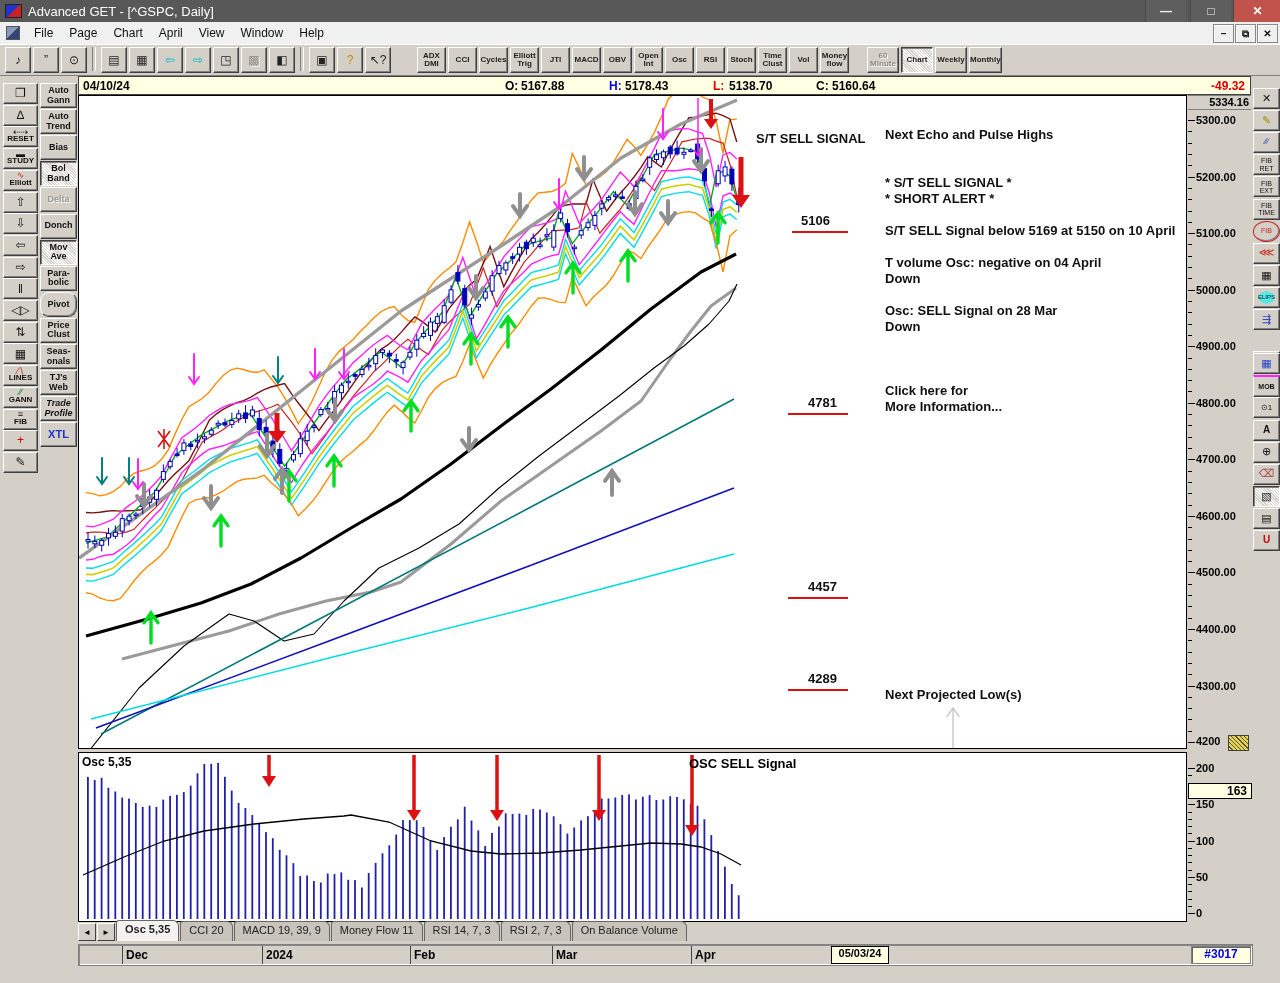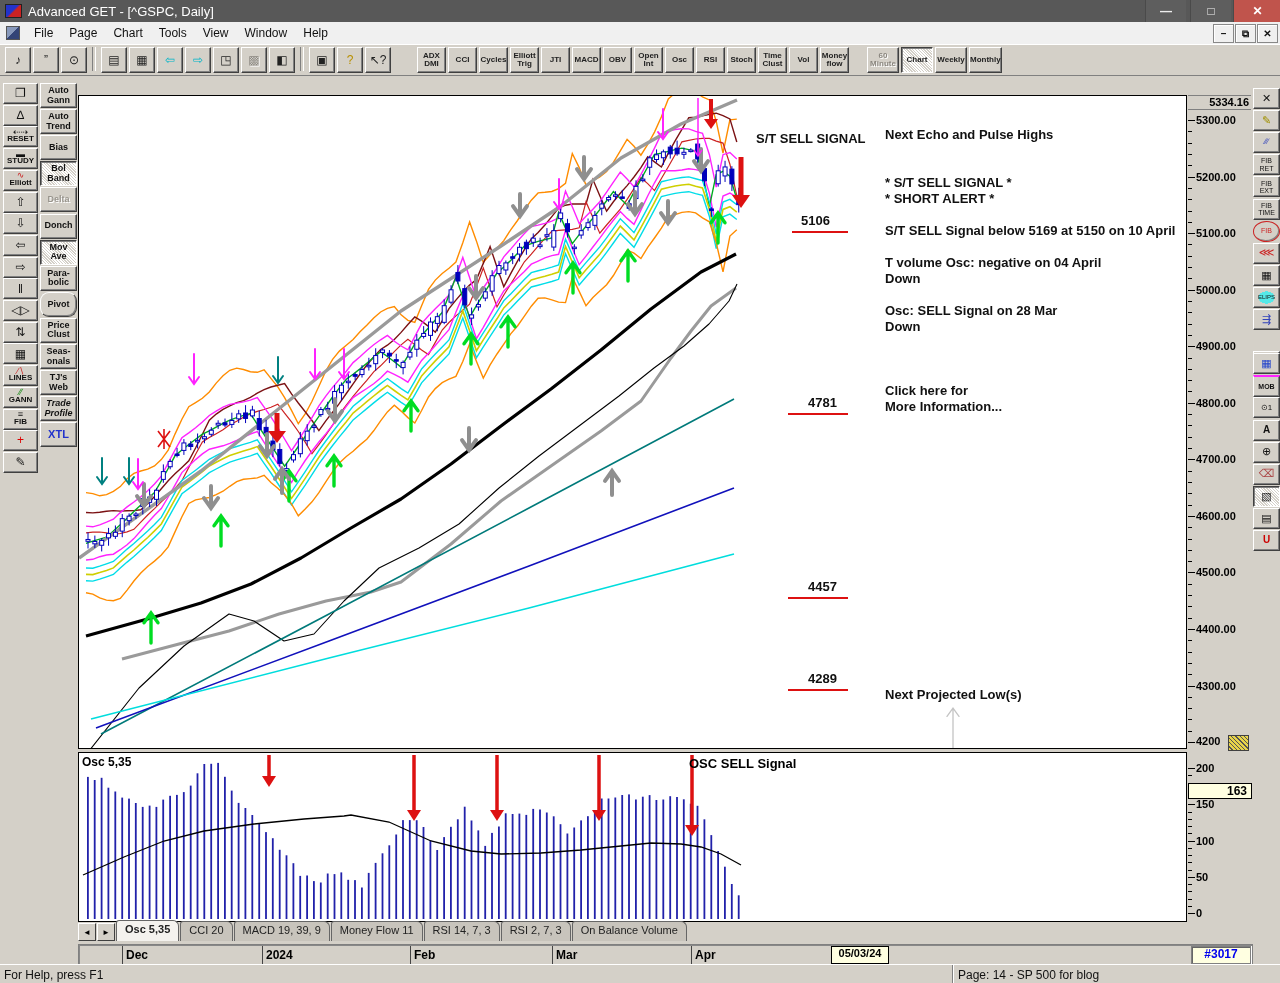--- a/index.html
+++ b/index.html
@@ -66,21 +66,21 @@
       <div class="wbtn" style="left: 1190px; width: 40px;">□</div>
       <div class="wbtn" style="left: 1233px; width: 47px; background: rgb(192, 84, 76); color: rgb(255, 255, 255);">✕</div>
     </div>
 
   <div class="abs menubar">
     <span class="childico"></span>
     <span id="menuItems" style="display:flex;">
         <span class="menuitem">File</span>
         <span class="menuitem">Page</span>
         <span class="menuitem">Chart</span>
-        <span class="menuitem">Tools</span>
+        <span class="menuitem">April</span>
         <span class="menuitem">View</span>
         <span class="menuitem">Window</span>
         <span class="menuitem">Help</span>
       </span>
     <span id="childControls" style="position:absolute;right:2px;top:2px;display:flex;">
         <span class="cbtn">–</span>
         <span class="cbtn">⧉</span>
         <span class="cbtn">✕</span>
       </span>
   </div>
@@ -126,20 +126,32 @@
       </span>
     <span id="tbTf" style="position:absolute;left:866px;top:3px;display:flex;">
         <span class="tbtn small disabled" style="min-width: 30px;">60
 Minute</span>
         <span class="tbtn small pressed" style="min-width: 30px;">Chart</span>
         <span class="tbtn small" style="min-width: 30px;">Weekly</span>
         <span class="tbtn small" style="min-width: 30px;">Monthly</span>
       </span>
   </div>
 
+  <div class="abs quotebar">
+    <span class="qb" style="left:4px;">04/10/24</span>
+    <span class="qb" style="left:426px;">O:</span>
+    <span class="qb" style="left:442px;">5167.88</span>
+    <span class="qb" style="left:530px;color:#0000ee;">H:</span>
+    <span class="qb" style="left:546px;">5178.43</span>
+    <span class="qb" style="left:634px;color:#dd0000;">L:</span>
+    <span class="qb" style="left:650px;">5138.70</span>
+    <span class="qb" style="left:737px;">C:</span>
+    <span class="qb" style="left:753px;">5160.64</span>
+    <span class="qb" style="right:5px;color:#dd0000;">-49.32</span>
+  </div>
 
   <div class="abs chartarea">
     <svg id="mainSvg" width="1107" height="652">
         <polyline points="7.0,396.6 13.8,397.6 20.7,399.8 27.5,398.6 34.4,395.4 41.3,390.6 48.1,382.7 54.9,377.4 61.8,375.0 68.7,373.1 75.5,369.9 82.3,363.6 89.2,354.1 96.0,338.1 102.9,323.2 109.8,310.7 116.6,306.6 123.4,302.3 130.3,295.9 137.2,287.1 144.0,279.8 150.8,274.3 157.7,272.1 164.5,273.5 171.4,275.7 178.3,276.3 185.1,273.9 191.9,282.4 198.8,290.8 205.6,301.6 212.5,314.4 219.3,327.7 226.2,318.0 233.0,305.3 239.9,290.2 246.8,275.0 253.6,263.3 260.4,255.1 267.3,249.2 274.1,243.5 281.0,235.8 287.8,229.3 294.7,222.0 301.6,216.0 308.4,212.4 315.3,210.6 322.1,218.8 328.9,224.3 335.8,226.3 342.6,209.7 349.5,193.4 356.3,184.1 363.2,177.5 370.0,172.3 376.9,166.0 383.8,146.7 390.6,125.9 397.4,144.9 404.3,166.4 411.1,158.6 418.0,152.2 424.8,144.6 431.7,133.8 438.5,124.5 445.4,113.8 452.3,104.2 459.1,96.9 465.9,96.3 472.8,95.5 479.6,92.6 486.5,87.3 493.3,57.5 500.2,71.6 507.0,89.1 513.9,84.6 520.8,80.9 527.6,75.6 534.4,66.4 541.3,54.9 548.1,43.3 555.0,50.3 561.9,59.2 568.7,48.5 575.5,36.1 582.4,20.7 589.3,2.9 596.1,-3.0 602.9,-6.4 609.8,-6.5 616.6,-4.1 623.5,0.9 630.4,3.9 637.2,25.1 644.0,57.0 650.9,23.8 657.8,23.1 " fill="none" stroke="#ff8c00" stroke-width="1.4"></polyline>
         <polyline points="7.0,416.5 13.8,416.9 20.7,416.3 27.5,415.2 34.4,414.6 41.3,415.1 48.1,414.7 54.9,414.6 61.8,413.8 68.7,407.8 75.5,400.5 82.3,392.8 89.2,384.8 96.0,377.8 102.9,371.4 109.8,364.8 116.6,352.0 123.4,338.2 130.3,324.3 137.2,318.1 144.0,313.4 150.8,309.9 157.7,306.6 164.5,304.6 171.4,301.3 178.3,297.2 185.1,293.7 191.9,291.0 198.8,289.2 205.6,287.5 212.5,297.9 219.3,307.0 226.2,315.7 233.0,324.5 239.9,334.6 246.8,324.9 253.6,316.2 260.4,307.3 267.3,297.5 274.1,287.9 281.0,278.1 287.8,269.0 294.7,261.0 301.6,253.5 308.4,249.2 315.3,243.5 322.1,236.4 328.9,228.5 335.8,221.0 342.6,225.1 349.5,230.4 356.3,236.2 363.2,224.9 370.0,212.6 376.9,204.1 383.8,196.0 390.6,189.1 397.4,183.5 404.3,167.4 411.1,150.6 418.0,171.3 424.8,190.7 431.7,177.6 438.5,165.1 445.4,153.7 452.3,142.9 459.1,136.4 465.9,129.0 472.8,120.6 479.6,112.0 486.5,109.2 493.3,108.0 500.2,107.9 507.0,108.0 513.9,83.5 520.8,99.8 527.6,115.2 534.4,105.8 541.3,97.3 548.1,89.6 555.0,81.0 561.9,71.6 568.7,60.8 575.5,65.9 582.4,71.0 589.3,57.1 596.1,44.8 602.9,33.3 609.8,21.7 616.6,21.3 623.5,19.9 630.4,18.2 637.2,17.2 644.0,19.7 650.9,22.9 657.8,46.0 " fill="none" stroke="#7b1113" stroke-width="1.4"></polyline>
         <polyline points="7.0,436.8 13.8,436.1 20.7,436.0 27.5,436.8 34.4,438.3 41.3,437.5 48.1,435.9 54.9,433.3 61.8,426.1 68.7,419.0 75.5,412.6 82.3,405.9 89.2,399.4 96.0,392.5 102.9,384.7 109.8,371.4 116.6,358.3 123.4,346.0 130.3,341.6 137.2,337.7 144.0,333.7 150.8,328.8 157.7,325.2 164.5,321.3 171.4,317.7 178.3,315.4 185.1,313.5 191.9,311.3 198.8,308.2 205.6,317.2 212.5,325.8 219.3,335.5 226.2,346.1 233.0,357.7 239.9,348.7 246.8,339.2 253.6,329.1 260.4,318.4 267.3,309.0 274.1,300.3 281.0,292.2 287.8,284.4 294.7,275.9 301.6,269.8 308.4,262.8 315.3,255.6 322.1,248.9 328.9,243.2 335.8,248.6 342.6,253.9 349.5,258.6 356.3,246.4 363.2,234.0 370.0,226.5 376.9,219.9 383.8,214.1 390.6,208.2 397.4,190.7 404.3,172.1 411.1,191.4 418.0,210.8 424.8,199.0 431.7,188.0 438.5,177.1 445.4,165.8 452.3,158.2 459.1,150.2 465.9,142.3 472.8,135.4 479.6,134.4 486.5,133.9 493.3,133.3 500.2,131.8 507.0,105.9 513.9,121.4 520.8,137.2 527.6,129.0 534.4,121.2 541.3,113.2 548.1,103.4 555.0,92.7 561.9,81.7 568.7,87.6 575.5,94.6 582.4,82.5 589.3,70.8 596.1,58.7 602.9,45.8 609.8,44.3 616.6,43.0 623.5,42.4 630.4,42.4 637.2,45.1 644.0,47.1 650.9,68.2 657.8,99.8 " fill="none" stroke="#cc2222" stroke-width="1.2"></polyline>
         <polyline points="7.0,430.1 13.8,430.8 20.7,428.9 27.5,426.2 34.4,423.2 41.3,416.6 48.1,410.9 54.9,406.0 61.8,400.7 68.7,394.8 75.5,388.0 82.3,380.2 89.2,366.9 96.0,354.0 102.9,341.8 109.8,336.9 116.6,331.8 123.4,326.0 130.3,319.5 137.2,315.1 144.0,311.2 150.8,308.4 157.7,307.1 164.5,305.9 171.4,304.1 178.3,301.5 185.1,311.1 191.9,320.8 198.8,331.6 205.6,343.0 212.5,354.6 219.3,344.5 226.2,333.4 233.0,321.6 239.9,309.9 246.8,300.1 253.6,291.4 260.4,283.4 267.3,275.3 274.1,266.6 281.0,260.7 287.8,254.5 294.7,248.8 301.6,243.8 308.4,239.4 315.3,245.2 322.1,250.0 328.9,253.8 335.8,240.6 342.6,227.6 349.5,219.7 356.3,212.7 363.2,206.0 370.0,198.9 376.9,180.4 383.8,161.4 390.6,181.4 397.4,202.2 404.3,192.0 411.1,182.2 418.0,172.0 424.8,160.8 431.7,153.1 438.5,145.1 445.4,137.5 452.3,130.6 459.1,129.1 465.9,127.4 472.8,125.1 479.6,122.0 486.5,95.2 493.3,110.8 500.2,127.4 507.0,120.2 513.9,113.2 520.8,105.7 527.6,96.2 534.4,86.1 541.3,76.0 548.1,83.1 555.0,90.8 561.9,78.6 568.7,65.8 575.5,52.1 582.4,37.6 589.3,35.1 596.1,33.5 602.9,32.8 609.8,32.9 616.6,35.4 623.5,37.3 630.4,58.7 637.2,91.2 644.0,58.7 650.9,56.6 657.8,62.9 " fill="none" stroke="#ff22ff" stroke-width="1.4"></polyline>
         <polyline points="7.0,464.0 13.8,463.3 20.7,460.7 27.5,459.0 34.4,458.2 41.3,453.7 48.1,448.7 54.9,442.6 61.8,434.7 68.7,426.7 75.5,419.2 82.3,412.5 89.2,401.0 96.0,389.2 102.9,376.6 109.8,370.1 116.6,363.6 123.4,357.9 130.3,353.2 137.2,351.5 144.0,349.8 150.8,347.3 157.7,344.5 164.5,341.2 171.4,338.0 178.3,335.5 185.1,346.4 191.9,357.1 198.8,367.7 205.6,377.4 212.5,386.4 219.3,375.0 226.2,364.5 233.0,355.0 239.9,346.0 246.8,337.9 253.6,329.2 260.4,319.8 267.3,310.4 274.1,301.6 281.0,296.9 287.8,292.5 294.7,287.7 301.6,282.0 308.4,275.2 315.3,278.3 322.1,281.8 328.9,286.2 335.8,275.2 342.6,264.4 349.5,257.2 356.3,249.5 363.2,241.4 370.0,233.7 376.9,216.3 383.8,199.7 390.6,221.5 397.4,242.7 404.3,231.3 411.1,219.1 418.0,206.7 424.8,194.9 431.7,188.3 438.5,182.0 445.4,175.5 452.3,168.2 459.1,165.1 465.9,161.9 472.8,159.6 479.6,158.3 486.5,134.5 493.3,152.0 500.2,168.7 507.0,160.1 513.9,151.0 520.8,142.1 527.6,132.9 534.4,124.2 541.3,115.5 548.1,122.4 555.0,128.4 561.9,114.1 568.7,100.0 575.5,86.8 582.4,74.6 589.3,74.8 596.1,74.7 602.9,74.0 609.8,72.7 616.6,73.6 623.5,75.2 630.4,97.4 637.2,131.2 644.0,100.1 650.9,97.1 657.8,101.0 " fill="none" stroke="#ff22ff" stroke-width="1.4"></polyline>
         <polyline points="7.0,447.3 13.8,445.1 20.7,443.2 27.5,441.2 34.4,435.1 41.3,428.7 48.1,422.3 54.9,415.4 61.8,409.0 68.7,402.8 75.5,396.6 82.3,384.8 89.2,372.5 96.0,359.8 102.9,354.0 109.8,348.5 116.6,343.3 123.4,338.1 130.3,334.9 137.2,331.2 144.0,327.4 150.8,324.2 157.7,321.6 164.5,319.4 171.4,317.5 178.3,328.3 185.1,338.7 191.9,349.2 198.8,359.6 205.6,370.2 212.5,360.3 219.3,350.5 226.2,340.5 233.0,330.1 239.9,320.4 246.8,310.5 253.6,301.0 260.4,291.9 267.3,283.3 274.1,278.3 281.0,272.9 287.8,267.3 294.7,261.4 301.6,255.6 308.4,260.5 315.3,265.8 322.1,271.1 328.9,259.8 335.8,247.9 342.6,239.8 349.5,231.7 356.3,224.0 363.2,216.6 370.0,198.9 376.9,181.0 383.8,201.4 390.6,221.4 397.4,209.7 404.3,198.4 411.1,187.6 418.0,177.0 424.8,171.0 431.7,164.4 438.5,157.4 445.4,150.0 452.3,147.6 459.1,145.4 465.9,143.6 472.8,141.9 479.6,116.4 486.5,132.1 493.3,147.6 500.2,138.6 507.0,130.2 513.9,122.2 520.8,113.6 527.6,104.8 534.4,95.5 541.3,102.4 548.1,109.1 555.0,96.1 561.9,83.4 568.7,71.0 575.5,58.3 582.4,57.1 589.3,55.4 596.1,53.6 602.9,52.1 609.8,53.6 616.6,55.4 623.5,77.5 630.4,110.7 637.2,78.4 644.0,75.3 650.9,80.3 657.8,103.1 " fill="none" stroke="#00aa22" stroke-width="1.4"></polyline>
         <polyline points="7.0,472.0 13.8,472.2 20.7,470.2 27.5,467.9 34.4,465.5 41.3,459.2 48.1,453.1 54.9,447.5 61.8,441.2 68.7,435.0 75.5,428.4 82.3,421.4 89.2,409.0 96.0,396.6 102.9,384.5 109.8,379.3 116.6,374.2 123.4,368.9 130.3,363.3 137.2,359.6 144.0,356.0 150.8,352.7 157.7,350.5 164.5,348.4 171.4,346.3 178.3,343.8 185.1,353.8 191.9,363.6 198.8,374.1 205.6,384.9 212.5,395.8 219.3,385.9 226.2,375.7 233.0,365.2 239.9,354.5 246.8,345.0 253.6,336.0 260.4,327.3 267.3,318.8 274.1,310.2 281.0,304.6 287.8,298.8 294.7,293.1 301.6,287.6 308.4,282.5 315.3,287.6 322.1,292.6 328.9,297.1 335.8,285.1 342.6,273.0 349.5,265.3 356.3,258.0 363.2,250.9 370.0,243.9 376.9,226.0 383.8,207.8 390.6,227.7 397.4,247.8 404.3,236.9 411.1,226.3 418.0,215.7 424.8,204.8 431.7,197.9 438.5,190.8 445.4,183.6 452.3,176.7 459.1,174.8 465.9,173.1 472.8,171.1 479.6,168.9 486.5,143.2 493.3,158.7 500.2,174.6 507.0,166.6 513.9,158.8 520.8,150.9 527.6,141.8 534.4,132.4 541.3,122.8 548.1,129.6 555.0,136.7 561.9,124.3 568.7,111.7 575.5,98.9 582.4,85.7 589.3,84.1 596.1,82.6 602.9,81.5 609.8,80.9 616.6,82.7 623.5,84.5 630.4,105.8 637.2,138.1 644.0,106.0 650.9,103.4 657.8,108.8 " fill="none" stroke="#00dde8" stroke-width="1.4"></polyline>
@@ -648,25 +660,20 @@
       <div class="dtick" style="left: 331px;"></div>
       <div class="dlab" style="left: 335px;">Feb</div>
       <div class="dtick" style="left: 473px;"></div>
       <div class="dlab" style="left: 477px;">Mar</div>
       <div class="dtick" style="left: 612px;"></div>
       <div class="dlab" style="left: 616px;">Apr</div>
       <div class="datebox" style="left: 752px;">05/03/24</div>
       <div class="barnum" style="left: 1112px;">#3017</div>
     </div>
 
-  <div class="abs statusbar">
-    <span style="position:absolute;left:4px;top:3px;">For Help, press F1</span>
-    <span style="position:absolute;left:952px;top:0;width:1px;height:19px;background:#808080;box-shadow:1px 0 0 #fff;"></span>
-    <span style="position:absolute;left:958px;top:3px;">Page: 14 - SP 500 for blog</span>
-  </div>
 
 <div class="sbtn" style="left: 3px; top: 83px; width: 33px; height: 19px;"><span style="font-size: 12px;">❐</span></div>
     <div class="sbtn" style="left: 3px; top: 104.7px; width: 33px; height: 19px;"><span style="font-size: 12px;">∆</span></div>
     <div class="sbtn" style="left: 3px; top: 126.4px; width: 33px; height: 19px;"><span style="font-size: 9px; line-height: 0.6;">⇠⇢</span><span class="cap">RESET</span></div>
     <div class="sbtn" style="left: 3px; top: 148.1px; width: 33px; height: 19px;"><span style="font-size: 9px; line-height: 0.6;">▬</span><span class="cap">STUDY</span></div>
     <div class="sbtn" style="left: 3px; top: 169.8px; width: 33px; height: 19px;"><span style="font-size: 9px; color: rgb(204, 34, 34); line-height: 0.6;">∿</span><span class="cap">Elliott</span></div>
     <div class="sbtn" style="left: 3px; top: 191.5px; width: 33px; height: 19px;"><span style="font-size: 12px;">⇧</span></div>
     <div class="sbtn" style="left: 3px; top: 213.2px; width: 33px; height: 19px;"><span style="font-size: 12px;">⇩</span></div>
     <div class="sbtn" style="left: 3px; top: 234.9px; width: 33px; height: 19px;"><span style="font-size: 12px;">⇦</span></div>
     <div class="sbtn" style="left: 3px; top: 256.6px; width: 33px; height: 19px;"><span style="font-size: 12px;">⇨</span></div>

